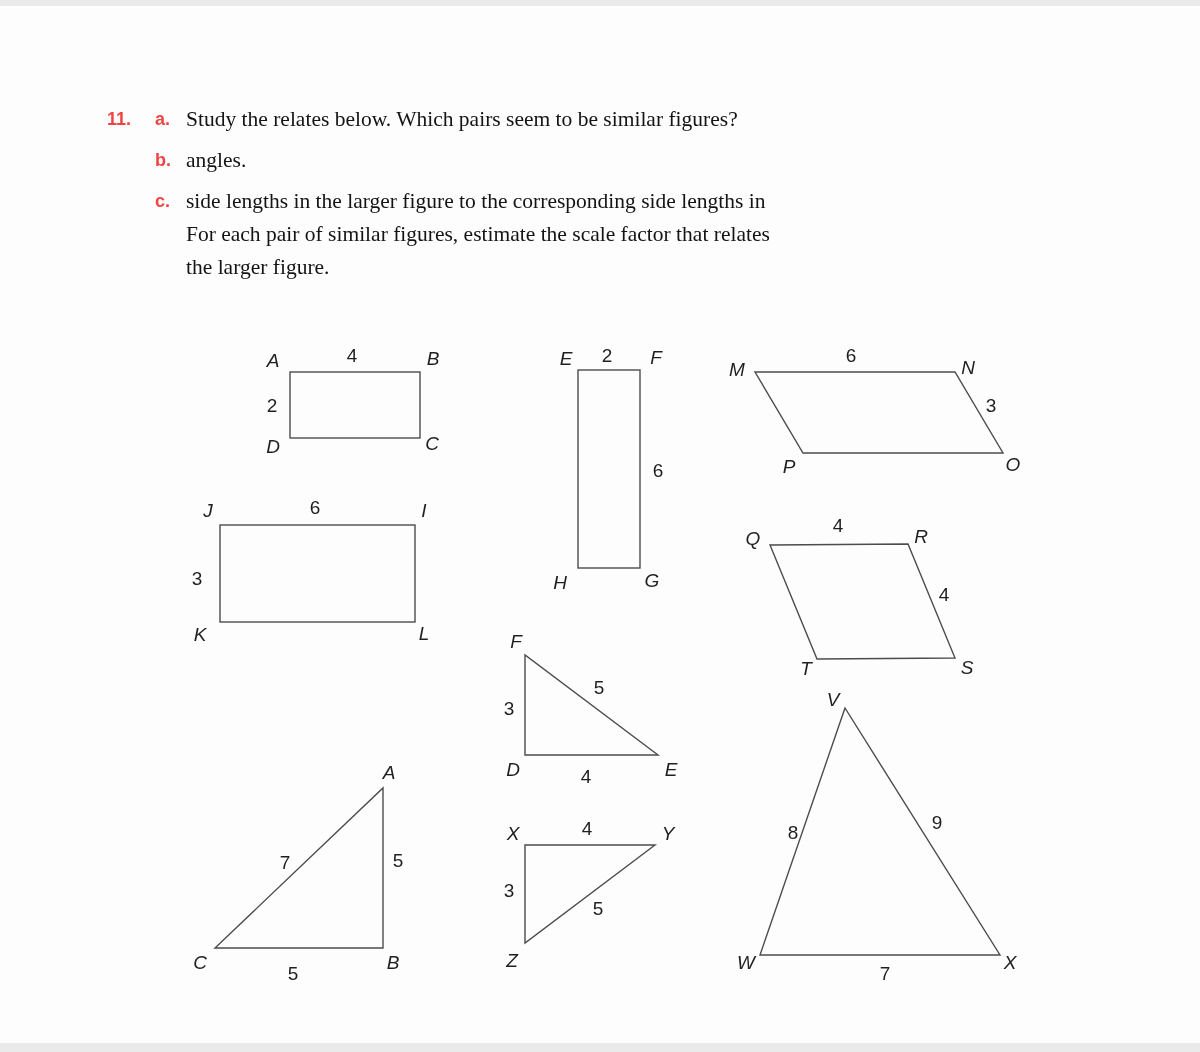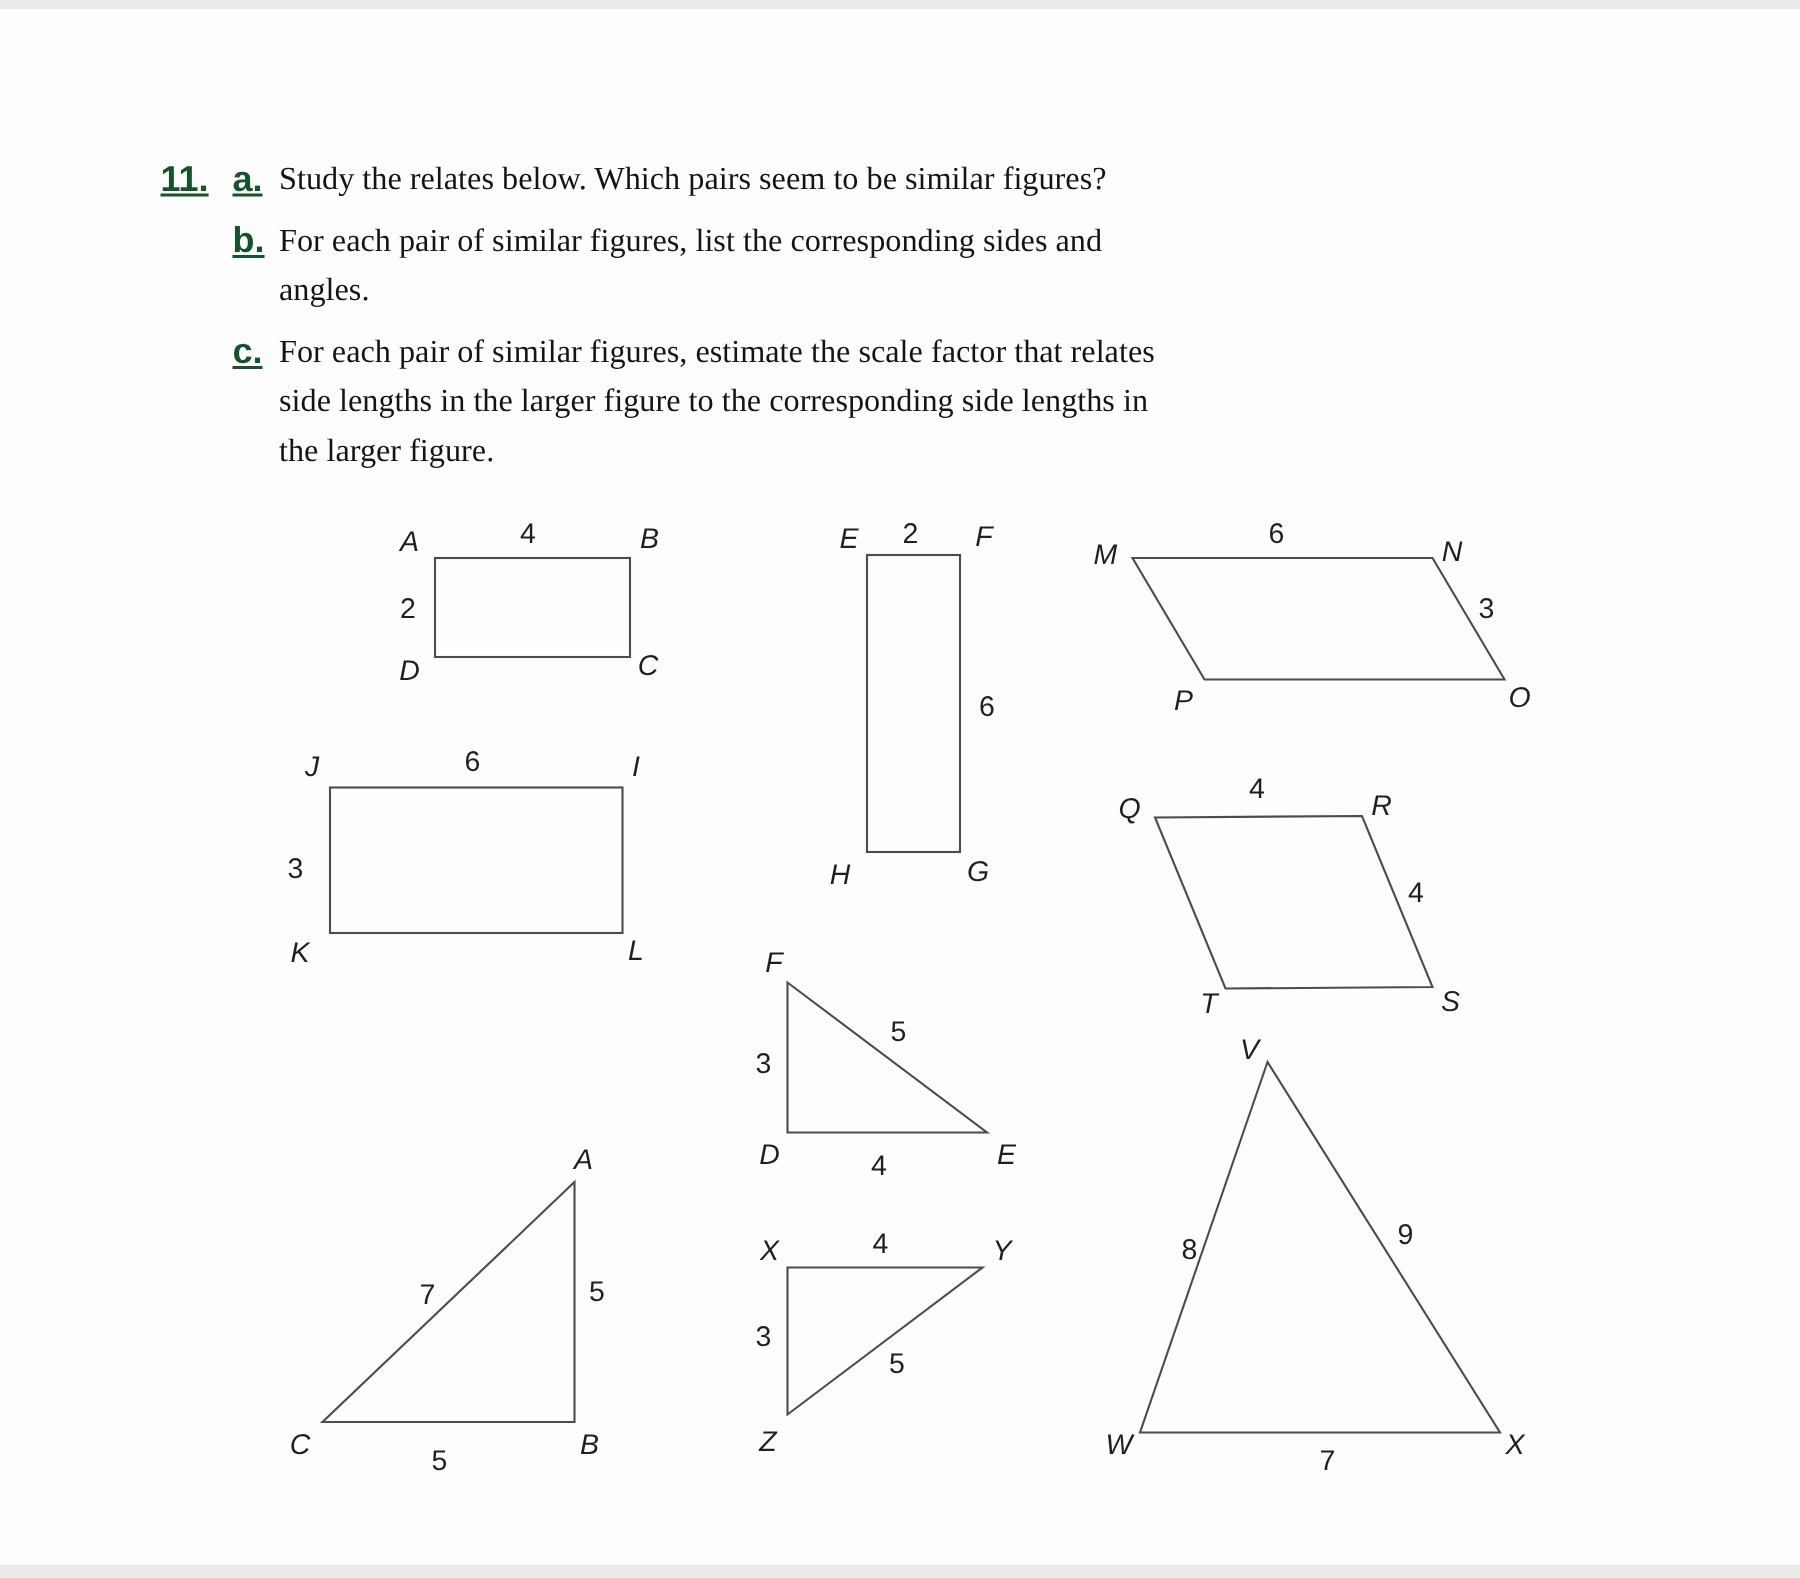--- a/index.html
+++ b/index.html
@@ -35,24 +35,23 @@
     line-height: 33px;
   }
   .part {
     display: grid;
     grid-template-columns: 48px 31px auto;
     margin-bottom: 8px;
   }
   .pnum, .plabel {
     font-family: "Liberation Sans", sans-serif;
     font-weight: bold;
-    font-size: 24px;
+    font-size: 18px;
     line-height: 33px;
-    color: #14532d;
-    text-decoration: underline;
+    color: #ef4444;
   }
   .plines div { white-space: nowrap; }
 
   
   .figures-canvas {
     position: absolute;
     inset: 0;
   }
   svg polygon, svg rect {
     fill: none;
@@ -83,31 +82,30 @@
       <span class="plabel">a.</span>
       <div class="plines">
         <div>Study the relates below. Which pairs seem to be similar figures?</div>
       </div>
     </div>
 
     <div class="part">
       <span class="pnum"></span>
       <span class="plabel">b.</span>
       <div class="plines">
-        <div>For each pair of similar figures, list the corresponding sides and</div>
         <div>angles.</div>
       </div>
     </div>
 
     <div class="part">
       <span class="pnum"></span>
       <span class="plabel">c.</span>
       <div class="plines">
+        <div>side lengths in the larger figure to the corresponding side lengths in</div>
         <div>For each pair of similar figures, estimate the scale factor that relates</div>
-        <div>side lengths in the larger figure to the corresponding side lengths in</div>
         <div>the larger figure.</div>
       </div>
     </div>
 
   </div>
 
   <div class="figures-canvas">
     <svg width="1200" height="1052" viewBox="0 0 1200 1052">
 
       <rect x="290" y="372" width="130" height="66"></rect>

